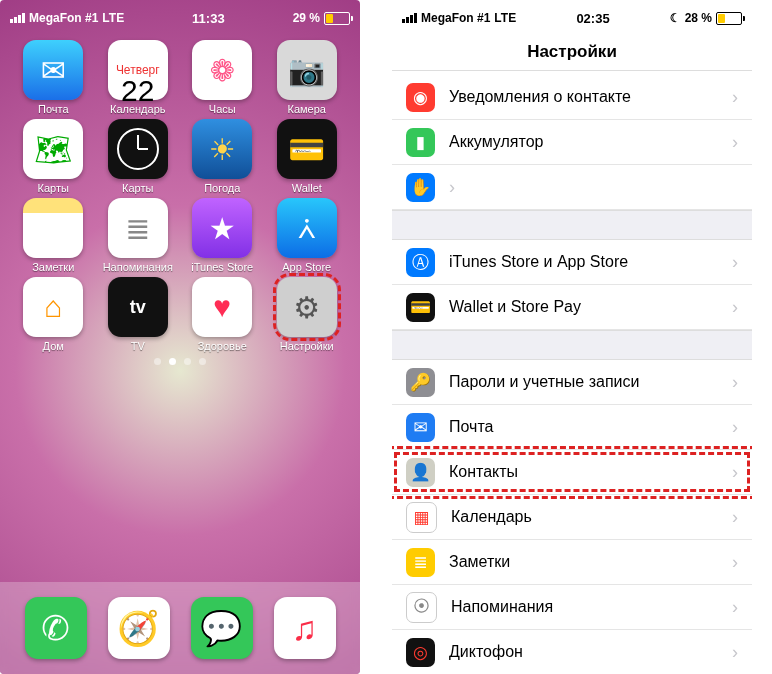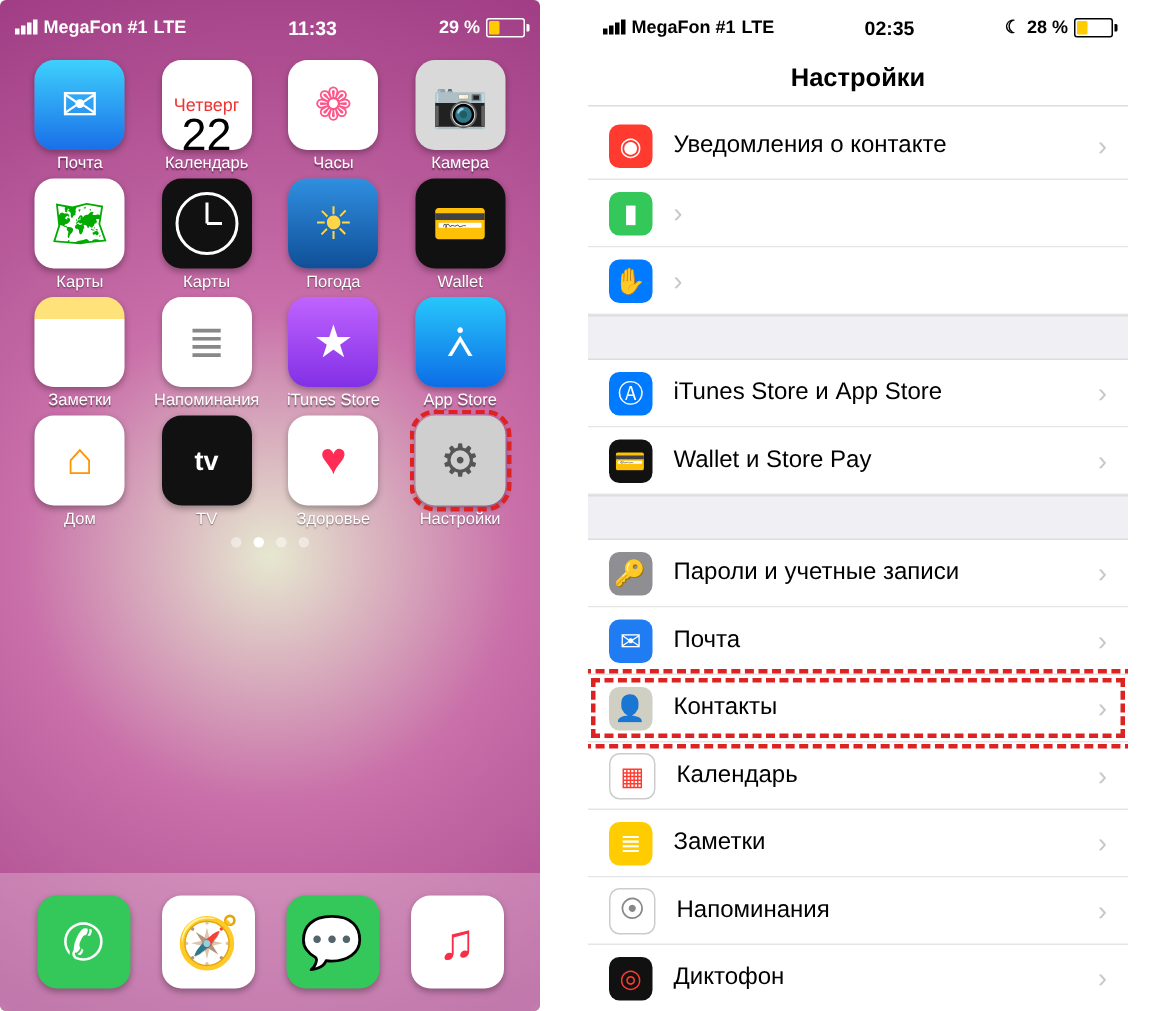--- a/index.html
+++ b/index.html
@@ -206,20 +206,21 @@
 
   <div id="settings-list">
       <div style="height: 4px;"></div>
       <div class="row">
         <div class="sicon" style="background: rgb(255, 59, 48); color: rgb(255, 255, 255);">◉</div>
         <div class="txt">Уведомления о контакте</div>
         <div class="chev">›</div>
       </div>
       <div class="row">
         <div class="sicon" style="background: rgb(52, 199, 89); color: rgb(255, 255, 255);">▮</div>
+        <div class="txt">Аккумулятор</div>
         <div class="chev">›</div>
       </div>
       <div class="row">
         <div class="sicon" style="background: rgb(0, 122, 255); color: rgb(255, 255, 255);">✋</div>
         <div class="chev">›</div>
       </div>
       <div class="sep"></div>
       <div class="row">
         <div class="sicon" style="background: rgb(0, 122, 255); color: rgb(255, 255, 255);">Ⓐ</div>
         <div class="txt">iTunes Store и App Store</div>

